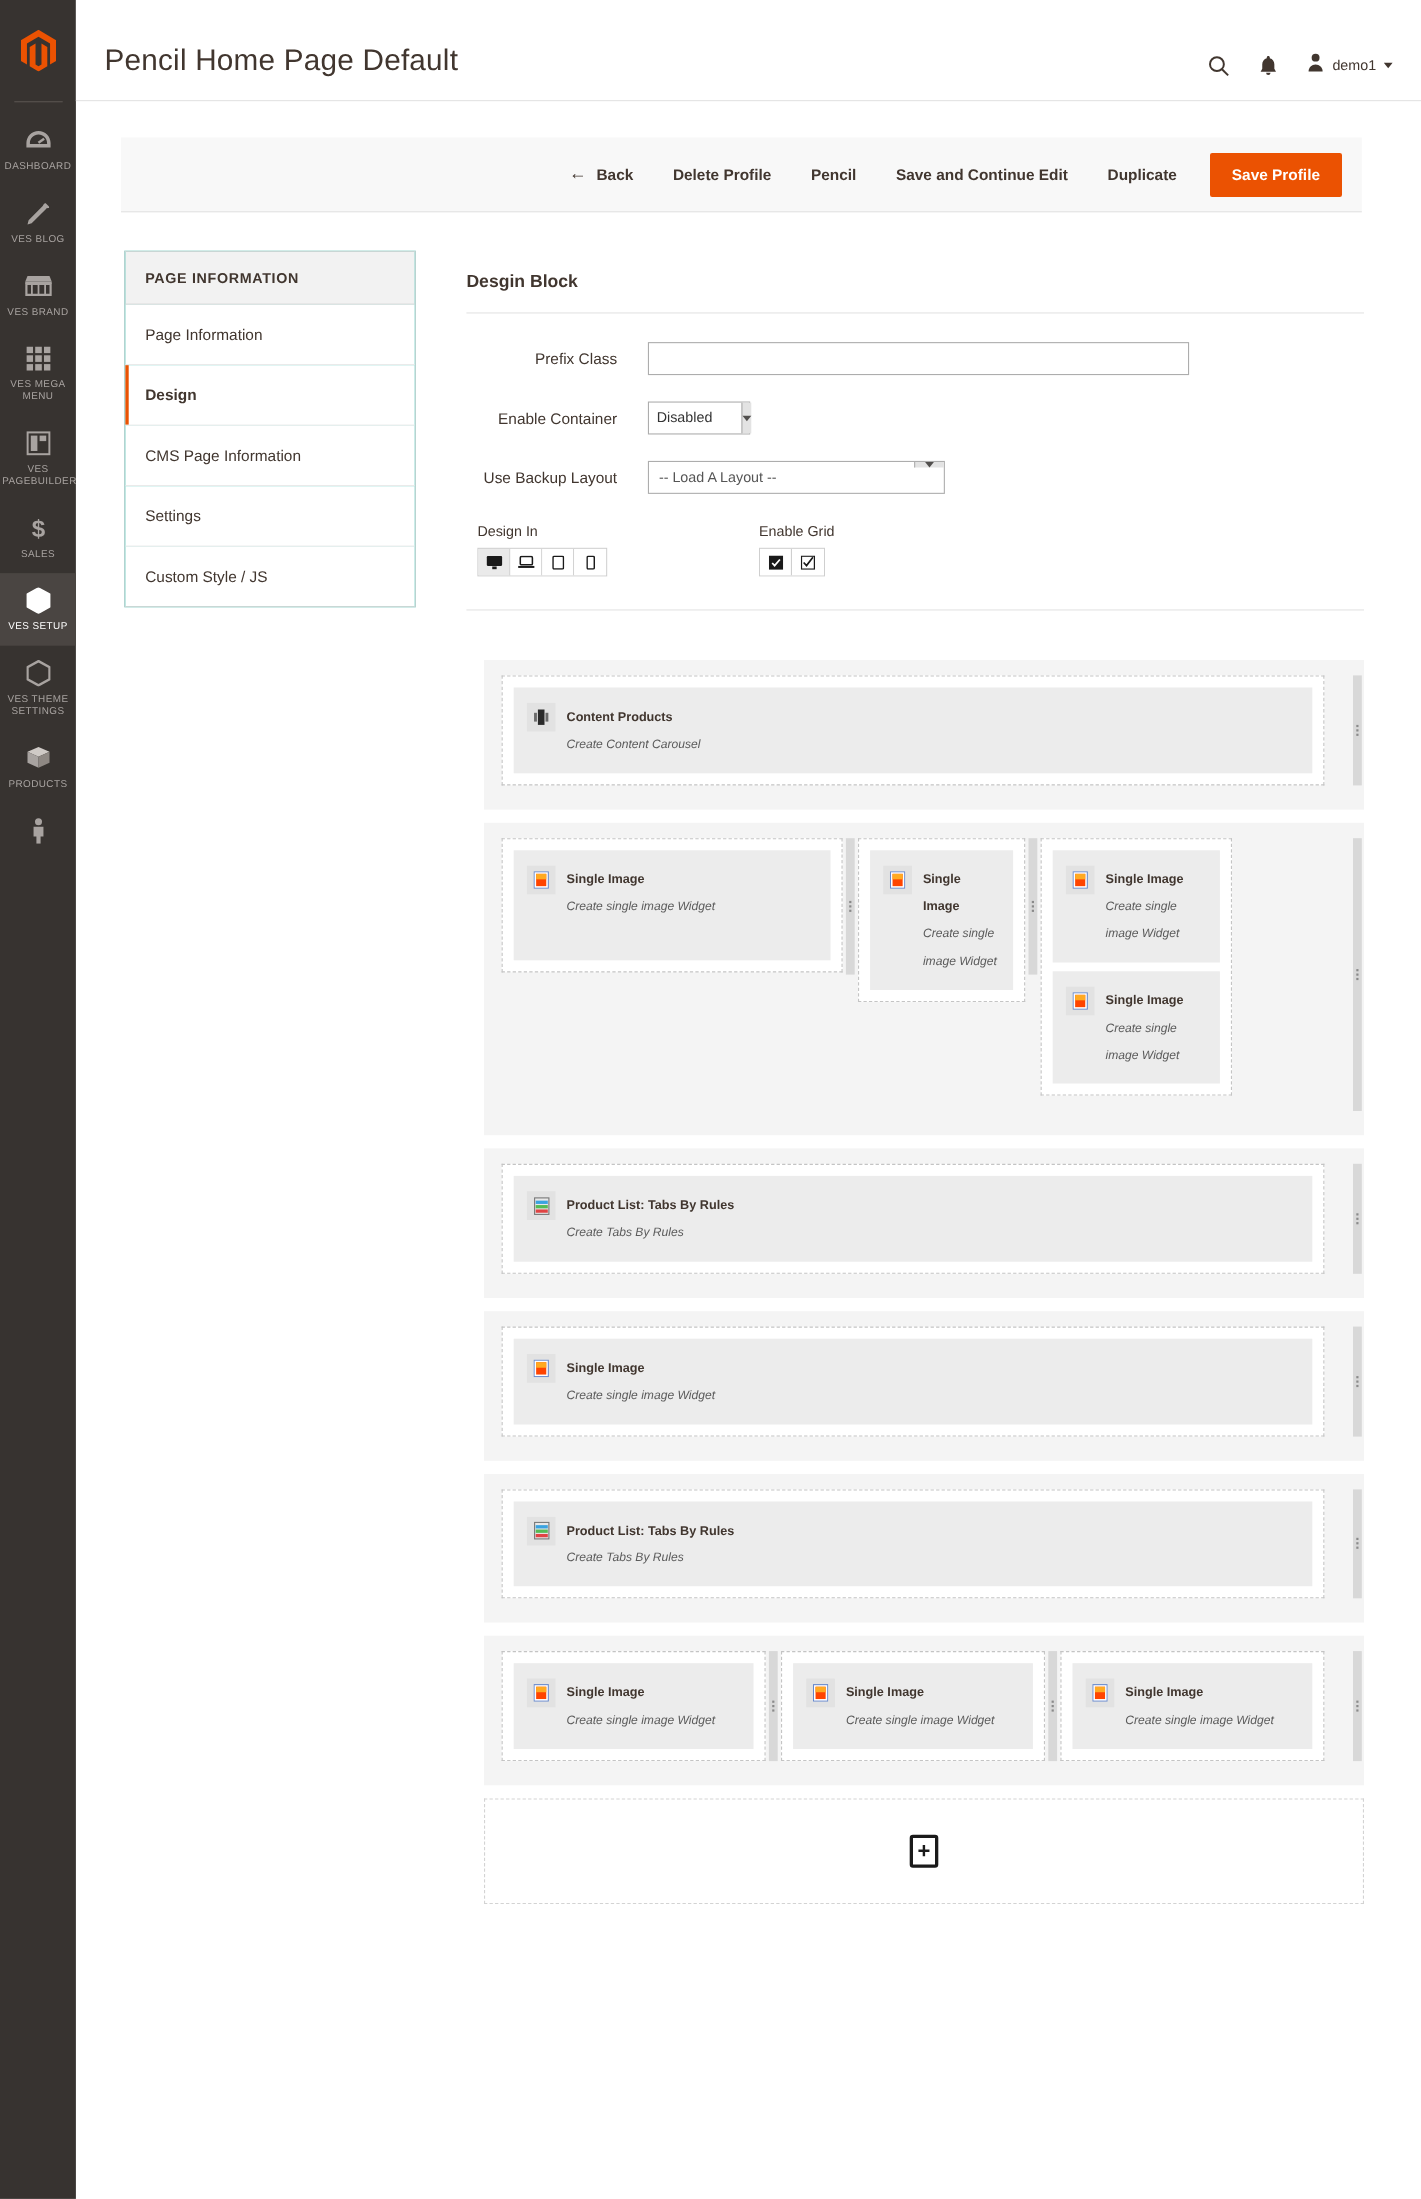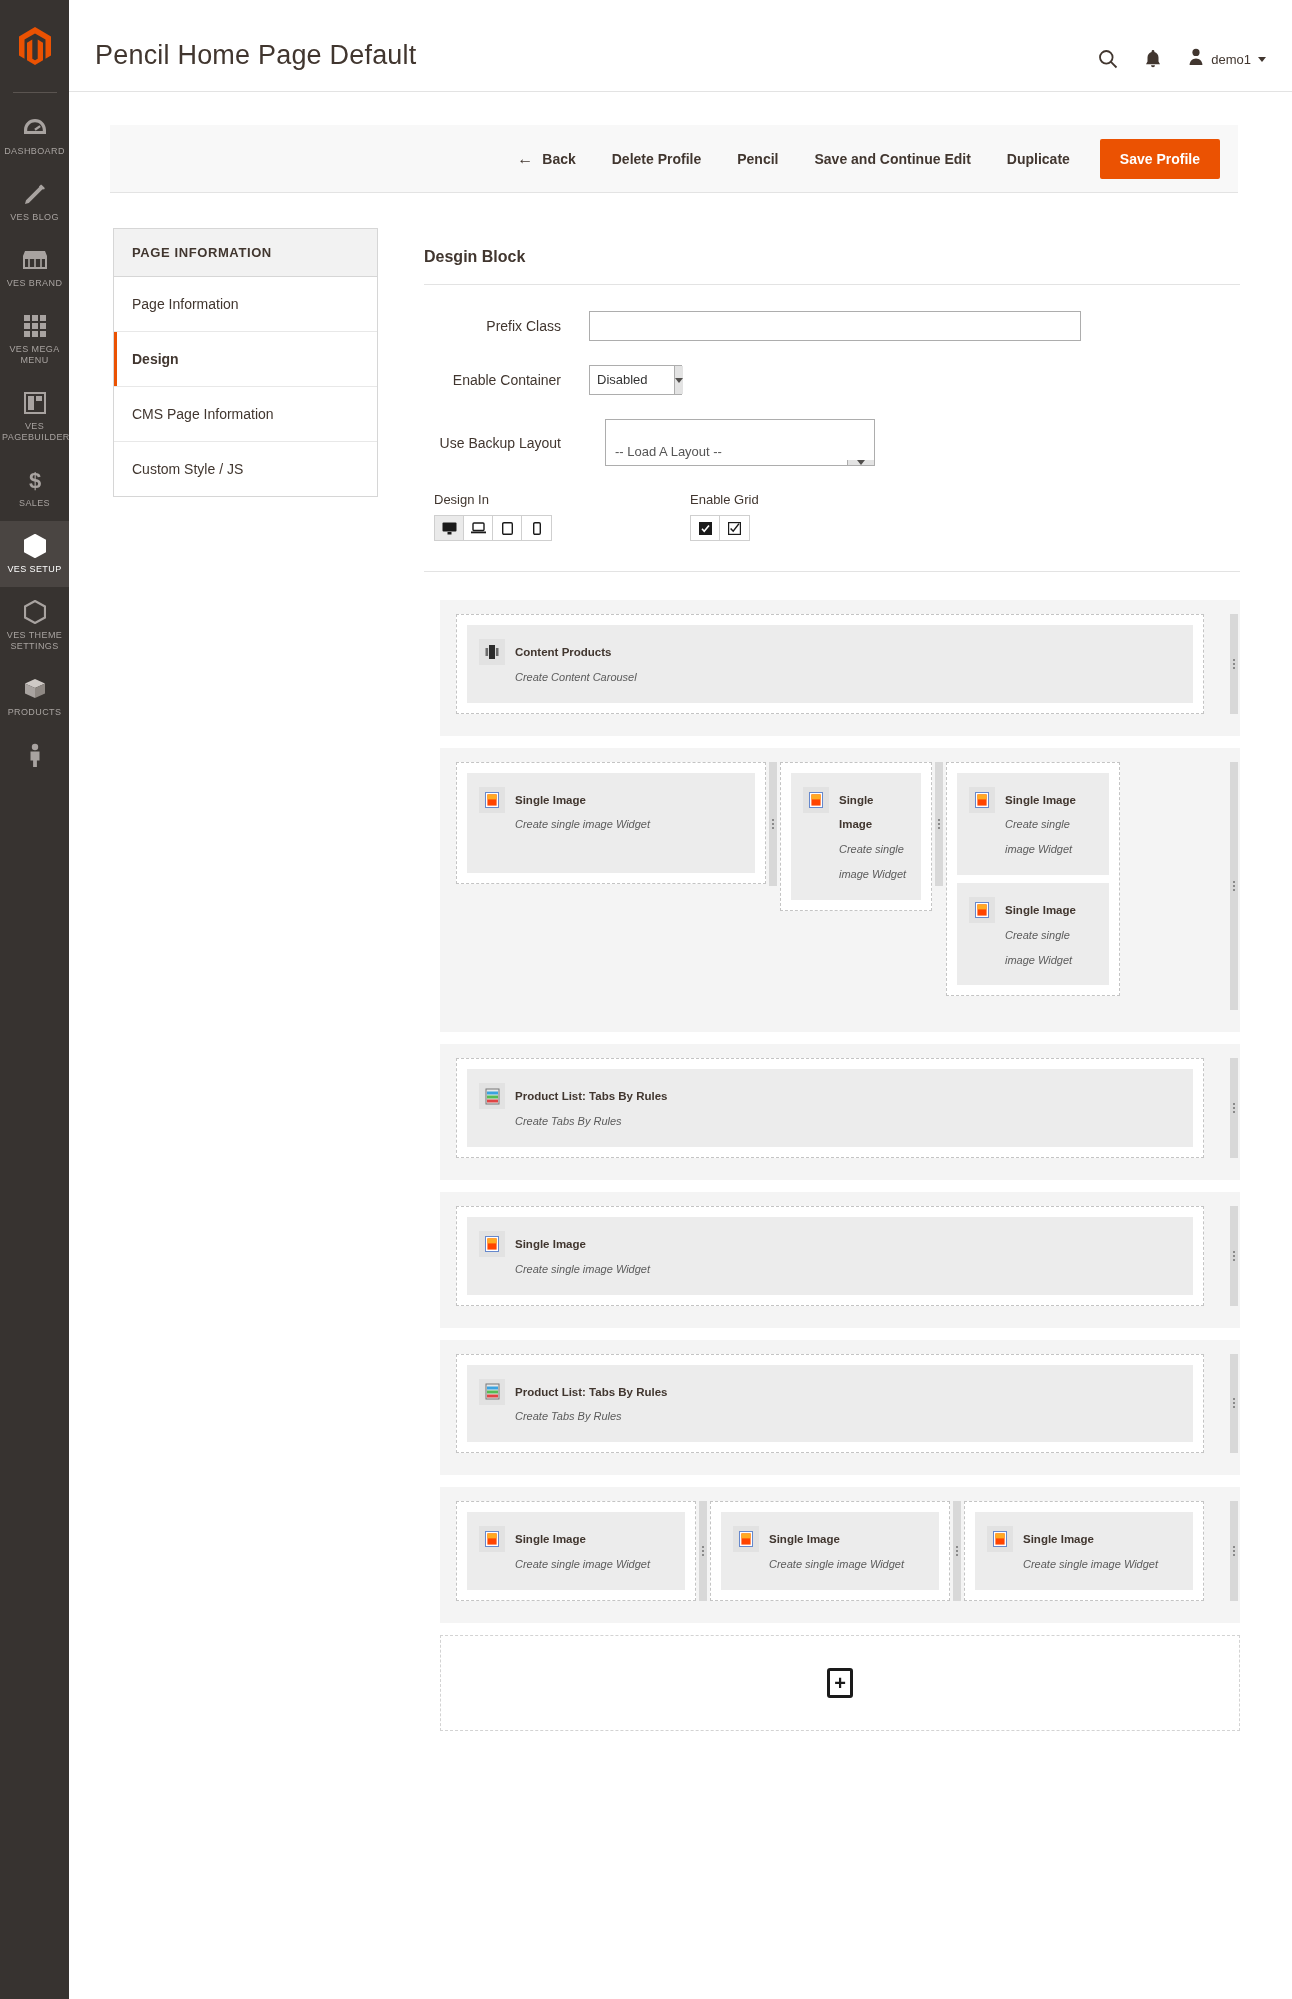--- a/index.html
+++ b/index.html
@@ -122,22 +122,22 @@
   .fselect-sm {
     display: flex; align-items: stretch; border: 1px solid #adadad; background: #fff;
     width: 93px; height: 30px; cursor: pointer; gap: 19px;
   }
   .fselect-sm .val { flex: 1; font-size: 13px; padding: 6px 7px; color: #333; }
   .fselect-sm .arw {
     width: 27px; background: #e3e3e3; border-left: 1px solid #adadad;
     display: flex; align-items: center; justify-content: center;
   }
   .fselect-lg {
-    display: flex; align-items: flex-end; border: 1px solid #adadad; background: #fff;
-    width: 270px; height: 47px; cursor: pointer; margin-left: 16px;
+    display: flex; align-items: flex-start; border: 1px solid #adadad; background: #fff;
+    width: 270px; height: 30px; cursor: pointer;
   }
   .fselect-lg .val { flex: 1; font-size: 13px; padding: 6px 9px; color: #555; }
   .fselect-lg .arw {
     width: 27px; background: #e3e3e3; border-left: 1px solid #adadad;
     display: flex; align-items: center; justify-content: center;
   }
   .dncaret {
     width: 0; height: 0; border-left: 4px solid transparent;
     border-right: 4px solid transparent; border-top: 5px solid #514f4d;
   }
@@ -359,20 +359,21 @@
     <button class="tbtn">Save and Continue Edit</button>
     <button class="tbtn">Duplicate</button>
     <button class="tbtn primary">Save Profile</button>
   </div>
 
   <aside class="left-panel">
     <div class="lp-head">PAGE INFORMATION</div>
     <div class="lp-item">Page Information</div>
     <div class="lp-item active">Design</div>
     <div class="lp-item">CMS Page Information</div>
+    <div class="lp-item">Settings</div>
     <div class="lp-item">Custom Style / JS</div>
   </aside>
 
   <section class="content">
     <div class="sec-title">Desgin Block</div>
     <div class="sec-rule"></div>
 
     <div class="frow">
       <div class="flabel">Prefix Class</div>
       <input class="ftext" type="text" value="" style="">

